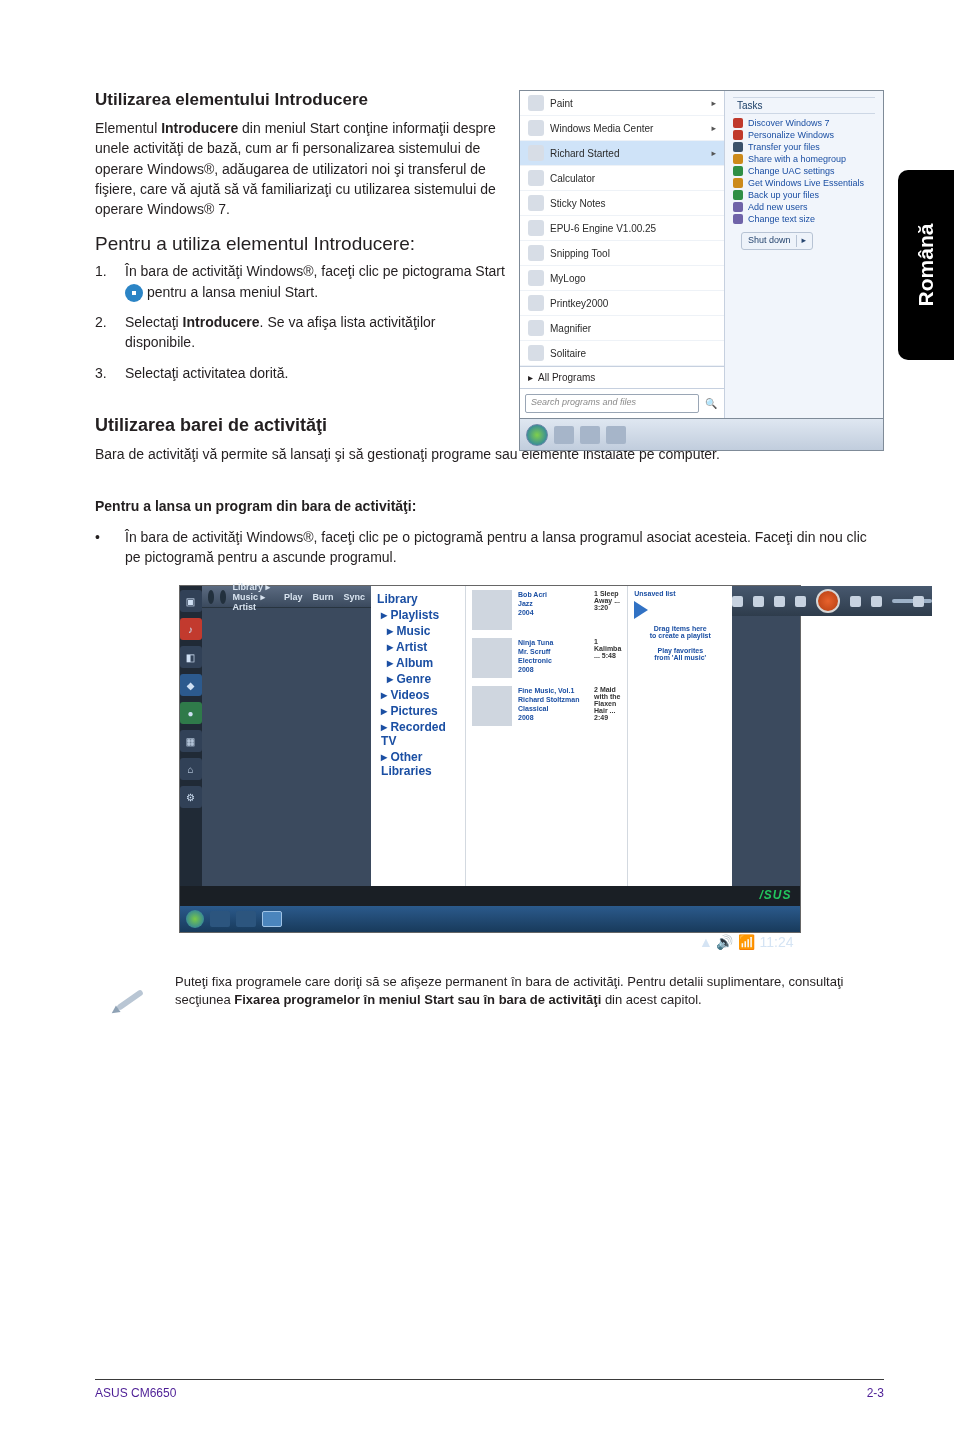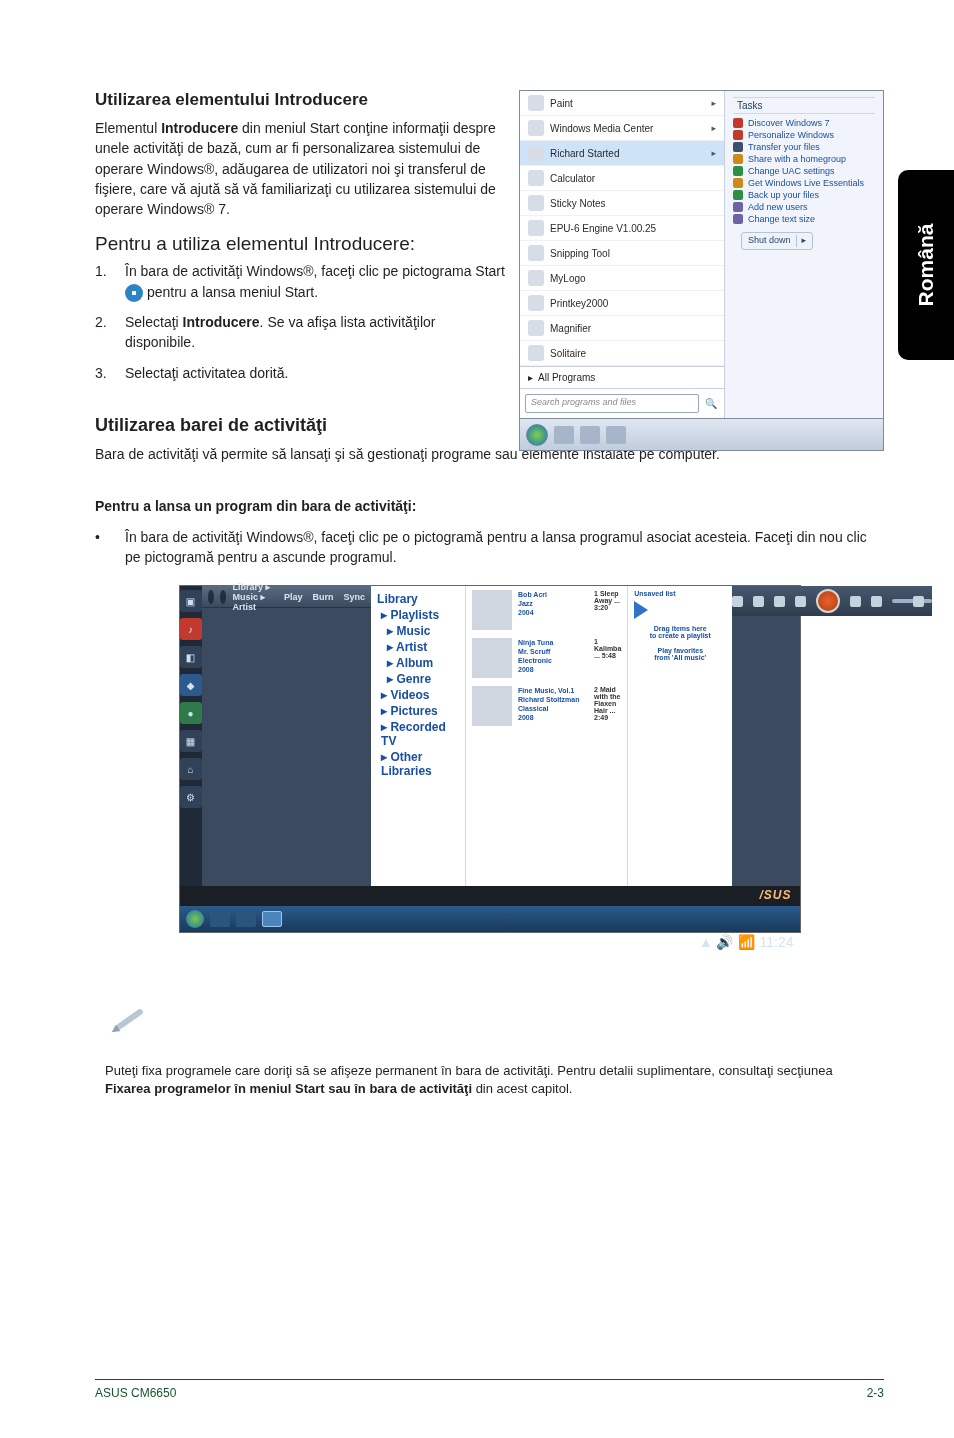--- a/index.html
+++ b/index.html
@@ -57,35 +57,35 @@
   .wmp-list { flex:1; padding:4px 6px; font-size:8px; }
   .wmp-list-row { display:flex; gap:6px; margin-bottom:8px; align-items:flex-start; }
   .wmp-list-row .art { width:40px; height:40px; background:#cfd6df; }
   .wmp-list-row .meta { width:70px; color:#1b4fa3; font-size:7px; line-height:1.3; }
   .wmp-list-row .tracks { flex:1; color:#333; font-size:7px; }
   .wmp-right { width:105px; border-left:1px solid #d3d9e0; padding:4px 6px; font-size:7px; color:#555; }
   .wmp-right .play { width:0;height:0;border-left:14px solid #3172c4;border-top:9px solid transparent;border-bottom:9px solid transparent; margin:4px 0 6px; }
   .wmp-ctrl { height:30px; background:linear-gradient(#47586e,#2e3c4c); display:flex; align-items:center; justify-content:center; gap:10px; color:#dfe8f2; position:relative; }
   .wmp-ctrl .pb { width:24px; height:24px; border-radius:50%; background:radial-gradient(circle,#e8622c,#b33d12); border:2px solid #d6d6d6; }
   .wmp-ctrl .sb { width:11px; height:11px; background:#c7d2e0; border-radius:2px; }
-  .wmp-asus { height:20px; background:#1a1f25; color:#fdba74; text-align:right; font-size:12px; font-style:italic; font-weight:bold; padding:2px 8px 0; letter-spacing:1px; }
+  .wmp-asus { height:20px; background:#1a1f25; color:#22c55e; text-align:right; font-size:12px; font-style:italic; font-weight:bold; padding:2px 8px 0; letter-spacing:1px; }
   .wmp-tb { height:26px; background:linear-gradient(#2b5a8c,#183a5b); display:flex; align-items:center; padding:0 6px; gap:6px; }
   .wmp-tb .torb { width:18px;height:18px;border-radius:50%;background:radial-gradient(circle,#79c947,#1d6fb5); }
   .wmp-tb .tic { width:20px;height:16px;background:#2c557e;border-radius:2px; }
   .wmp-tb .tic.hl { background:#4b85bd; border:1px solid #9fc3e6; }
   .wmp-tb .tray { margin-left:auto; color:#d5e4f4; font-size:14px; display:flex; gap:4px; align-items:center;margin-top:46px; }
 
-  .note-box { display:flex; gap:22px; margin-top:59px; align-items:flex-start; padding: 0 10px; flex-direction: column; }
+  .note-box { display:flex; gap:22px; margin-top:40px; align-items:flex-start; padding: 0 10px; }
   .note-icon { width:48px; height:48px; display:flex; align-items:center; justify-content:center; }
   .pencil { width:40px; height:40px; position:relative; }
   .pencil::before { content:''; position:absolute; left:6px; top:20px; width:30px; height:6px; background:#b9c6d4; transform:rotate(-35deg); border-radius:3px; }
   .pencil::after { content:''; position:absolute; left:2px; top:30px; width:0;height:0; border-right:8px solid #8fa2b5; border-top:4px solid transparent; border-bottom:4px solid transparent; transform:rotate(-35deg); }
   .note-text { flex:1; font-size:13px; line-height:1.4; }
 
-  .footer { position:absolute; bottom:38px; left:95px; right:70px; border-top:1px solid #3a3a3a; padding-top:6px; display:flex; justify-content:space-between; font-size:12px; color:#14532d; }
+  .footer { position:absolute; bottom:38px; left:95px; right:70px; border-top:1px solid #3a3a3a; padding-top:6px; display:flex; justify-content:space-between; font-size:12px; color:#4c1d95; }
 </style>
 </head>
 <body>
 
 <div class="side-tab">
   <span>Română</span>
 </div>
 
 <div class="page">
 

